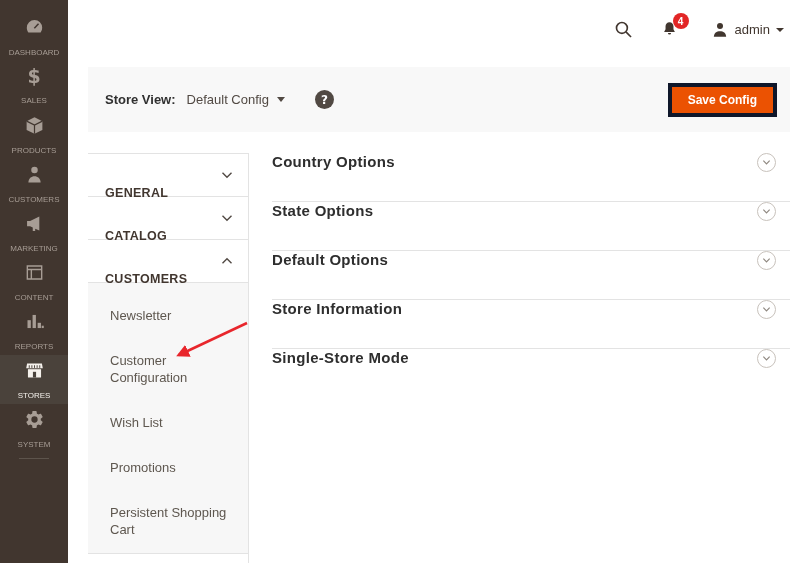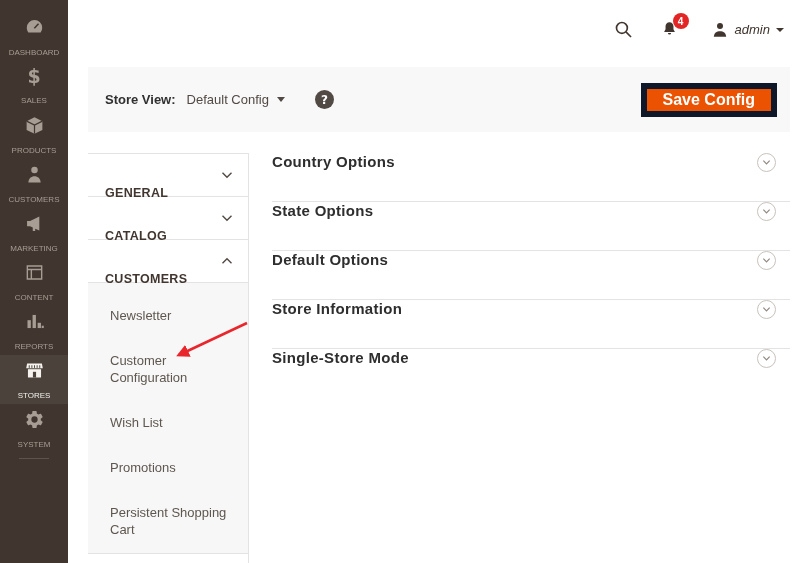--- a/index.html
+++ b/index.html
@@ -20,37 +20,37 @@
 
   
   .page-title{position:absolute;left:90px;top:14px;font-size:27px;color:#41362f;letter-spacing:.2px;}
   .header-right{position:absolute;top:19px;right:16px;display:flex;align-items:center;}
   .hr-icon{color:#41362f;cursor:pointer;display:flex;align-items:center;}
   .search-btn{margin-right:26px;}
   .bell-wrap{position:relative;margin-right:32px;}
   .badge{position:absolute;top:-7px;right:-10px;min-width:16px;height:16px;border-radius:9px;
     background:#e22626;color:#fff;font-size:10px;font-weight:700;display:flex;align-items:center;
     justify-content:center;padding:0 3px;box-sizing:border-box;}
-  .admin-wrap{display:flex;align-items:center;gap:6px;cursor:pointer;font-style:italic;}
+  .admin-wrap{display:flex;align-items:center;gap:6px;cursor:pointer;}
   .admin-name{font-size:13px;color:#41362f;}
   .caret-down{width:0;height:0;border-left:4px solid transparent;border-right:4px solid transparent;
     border-top:4px solid #41362f;margin-top:1px;}
 
   
   .toolbar{position:absolute;left:88px;top:67px;width:702px;height:65px;background:#f8f8f8;
     display:flex;align-items:center;padding:0 13px 0 17px;box-sizing:border-box;}
   .sv-label{font-size:13px;font-weight:700;color:#303030;margin-right:11px;}
   .sv-select{display:flex;align-items:center;gap:8px;font-size:13px;color:#514943;cursor:pointer;margin-right:30px;}
   .sv-caret{width:0;height:0;border-left:4px solid transparent;border-right:4px solid transparent;
     border-top:5px solid #514943;}
   .help-circle{width:19px;height:19px;border-radius:50%;background:#514943;color:#fff;font-size:12px;
     font-weight:700;display:flex;align-items:center;justify-content:center;cursor:pointer;
     font-family:"DejaVu Sans",sans-serif;}
-  .save-btn{margin-left:auto;background:#eb5202;color:#fff;border:6px solid #0f172a;font-weight:700;
-    font-size:16px;height:34px;padding:0 16px;cursor:pointer;font-family:"Liberation Sans",sans-serif;}
+  .save-btn{margin-left:auto;background:#eb5202;color:#fff;border:4px solid #0f172a;font-weight:700;
+    font-size:12px;height:34px;padding:0 16px;cursor:pointer;font-family:"Liberation Sans",sans-serif;}
 
   
   .config-nav{position:absolute;left:88px;top:153px;width:161px;box-sizing:border-box;
     border-top:1px solid #e3e3e3;border-right:1px solid #e3e3e3;background:#fff;}
   .nav-header{height:42px;background:#fff;border-bottom:1px solid #e3e3e3;display:flex;
     align-items:center;justify-content:space-between;padding:0 15px 0 17px;cursor:pointer;}
   .nav-header-label{font-size:12.5px;font-weight:700;color:#41362f;letter-spacing:.3px;margin-top:36px;}
   .nav-chevron{display:flex;align-items:center;color:#514943;}
   .nav-sub{background:#f7f7f7;border-bottom:1px solid #e3e3e3;padding:24px 12px 15px 22px;}
   .nav-subitem{font-size:13px;line-height:17px;color:#5e574f;margin-bottom:28px;cursor:pointer;}

